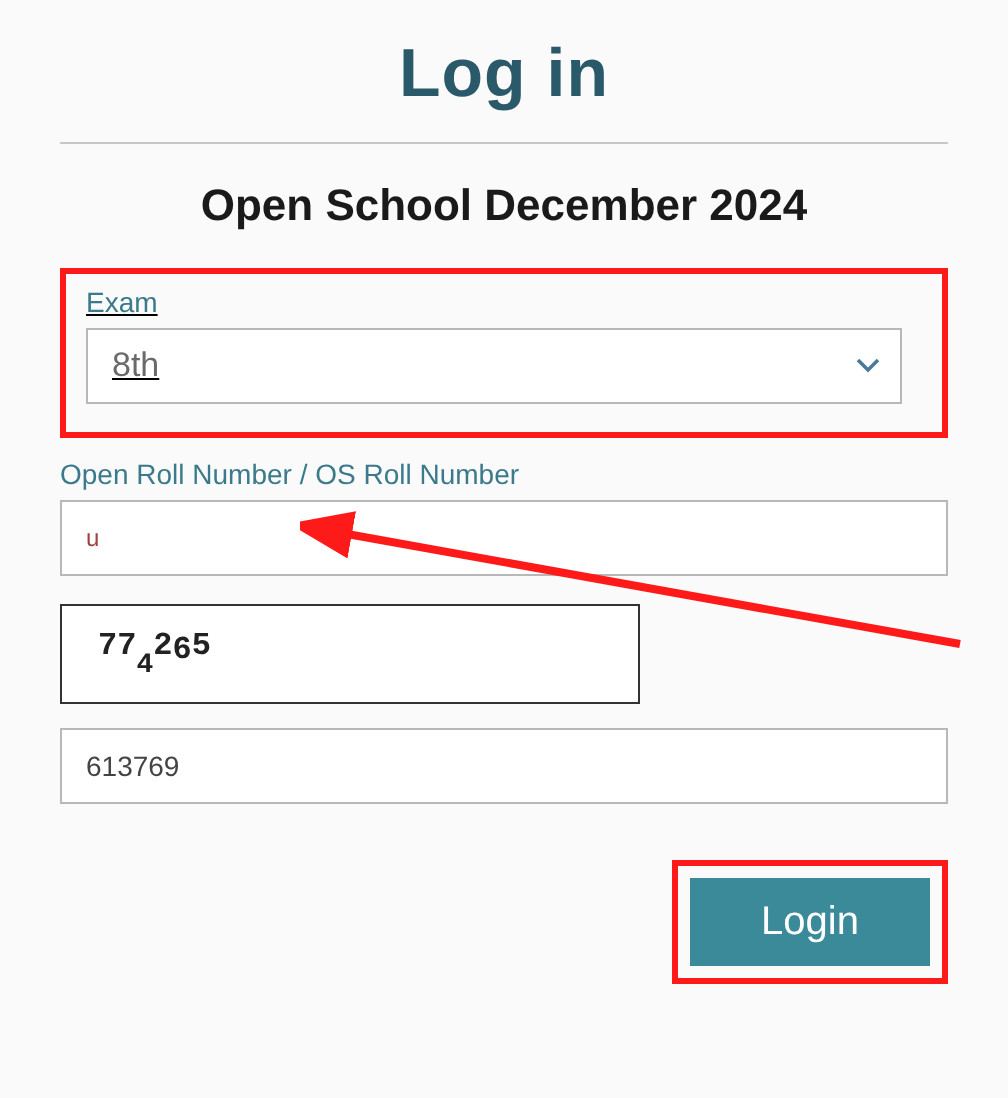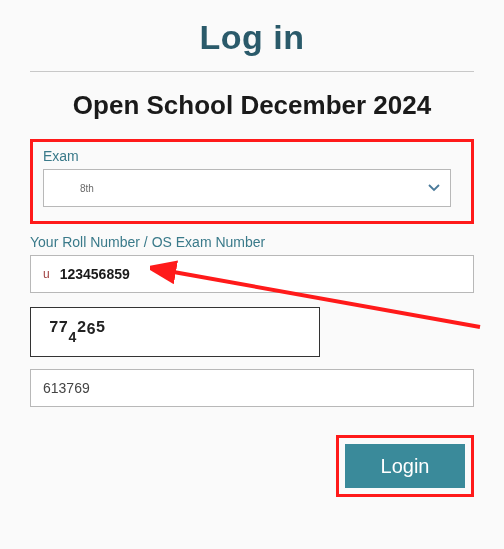--- a/index.html
+++ b/index.html
@@ -18,51 +18,51 @@
       margin: 8px 0 14px 0;
       letter-spacing: 0.5px;
     }
     .divider {
       border: none;
       border-top: 1px solid #c8c8c8;
       margin-bottom: 18px;
     }
     .subtitle {
       text-align: center;
-      font-size: 26px;
+      font-size: 22px;
       font-weight: 700;
       color: #1a1a1a;
       margin-bottom: 18px;
     }
     .red-box {
       border: 3px solid #ff1a1a;
       padding: 6px 20px 14px 10px;
       margin-bottom: 10px;
       position: relative;
+      text-decoration: underline;
     }
     .field-label {
       font-size: 14px;
       color: #3a7a8a;
       margin-bottom: 5px;
       display: block;
     }
     .select-wrap {
       width: 100%;
       height: 38px;
       border: 1px solid #b8b8b8;
       background: #fff;
       display: flex;
       align-items: center;
       padding: 0 12px;
       position: relative;
     }
     .select-value {
       color: #6a6a6a;
-      font-size: 10px;
-      margin-left: 24px;
+      font-size: 17px;
     }
     .chevron {
       position: absolute;
       right: 10px;
       top: 50%;
       transform: translateY(-50%);
       color: #4a7a9a;
       font-size: 12px;
     }
     .input-field {
@@ -146,26 +146,25 @@
   <div class="select-wrap">
     <span class="select-value">8th</span>
     <span class="chevron">
       <svg width="12" height="8" viewBox="0 0 12 8">
           <path d="M1 1 L6 6 L11 1" stroke="#4a7a9a" stroke-width="1.8" fill="none"></path>
         </svg>
     </span>
   </div>
 </div>
 
-<label class="field-label">Your Roll Number / OS Exam Number</label>
+<label class="field-label">Open Roll Number / OS Roll Number</label>
 
 <div style="position:relative;">
   <div class="input-field">
     <span class="input-prefix">u</span>
-    <span class="input-value">123456859</span>
   </div>
   <svg class="arrow-svg" width="340" height="90" style="left:120px; top:-6px;">
     <defs>
       <marker id="ah" markerWidth="10" markerHeight="10" refX="2" refY="3" orient="auto">
         <path d="M0,0 L0,6 L8,3 z" fill="#ff1a1a"></path>
       </marker>
     </defs>
     <line x1="330" y1="78" x2="18" y2="22" stroke="#ff1a1a" stroke-width="4" marker-end="url(#ah)"></line>
   </svg>
 </div>

